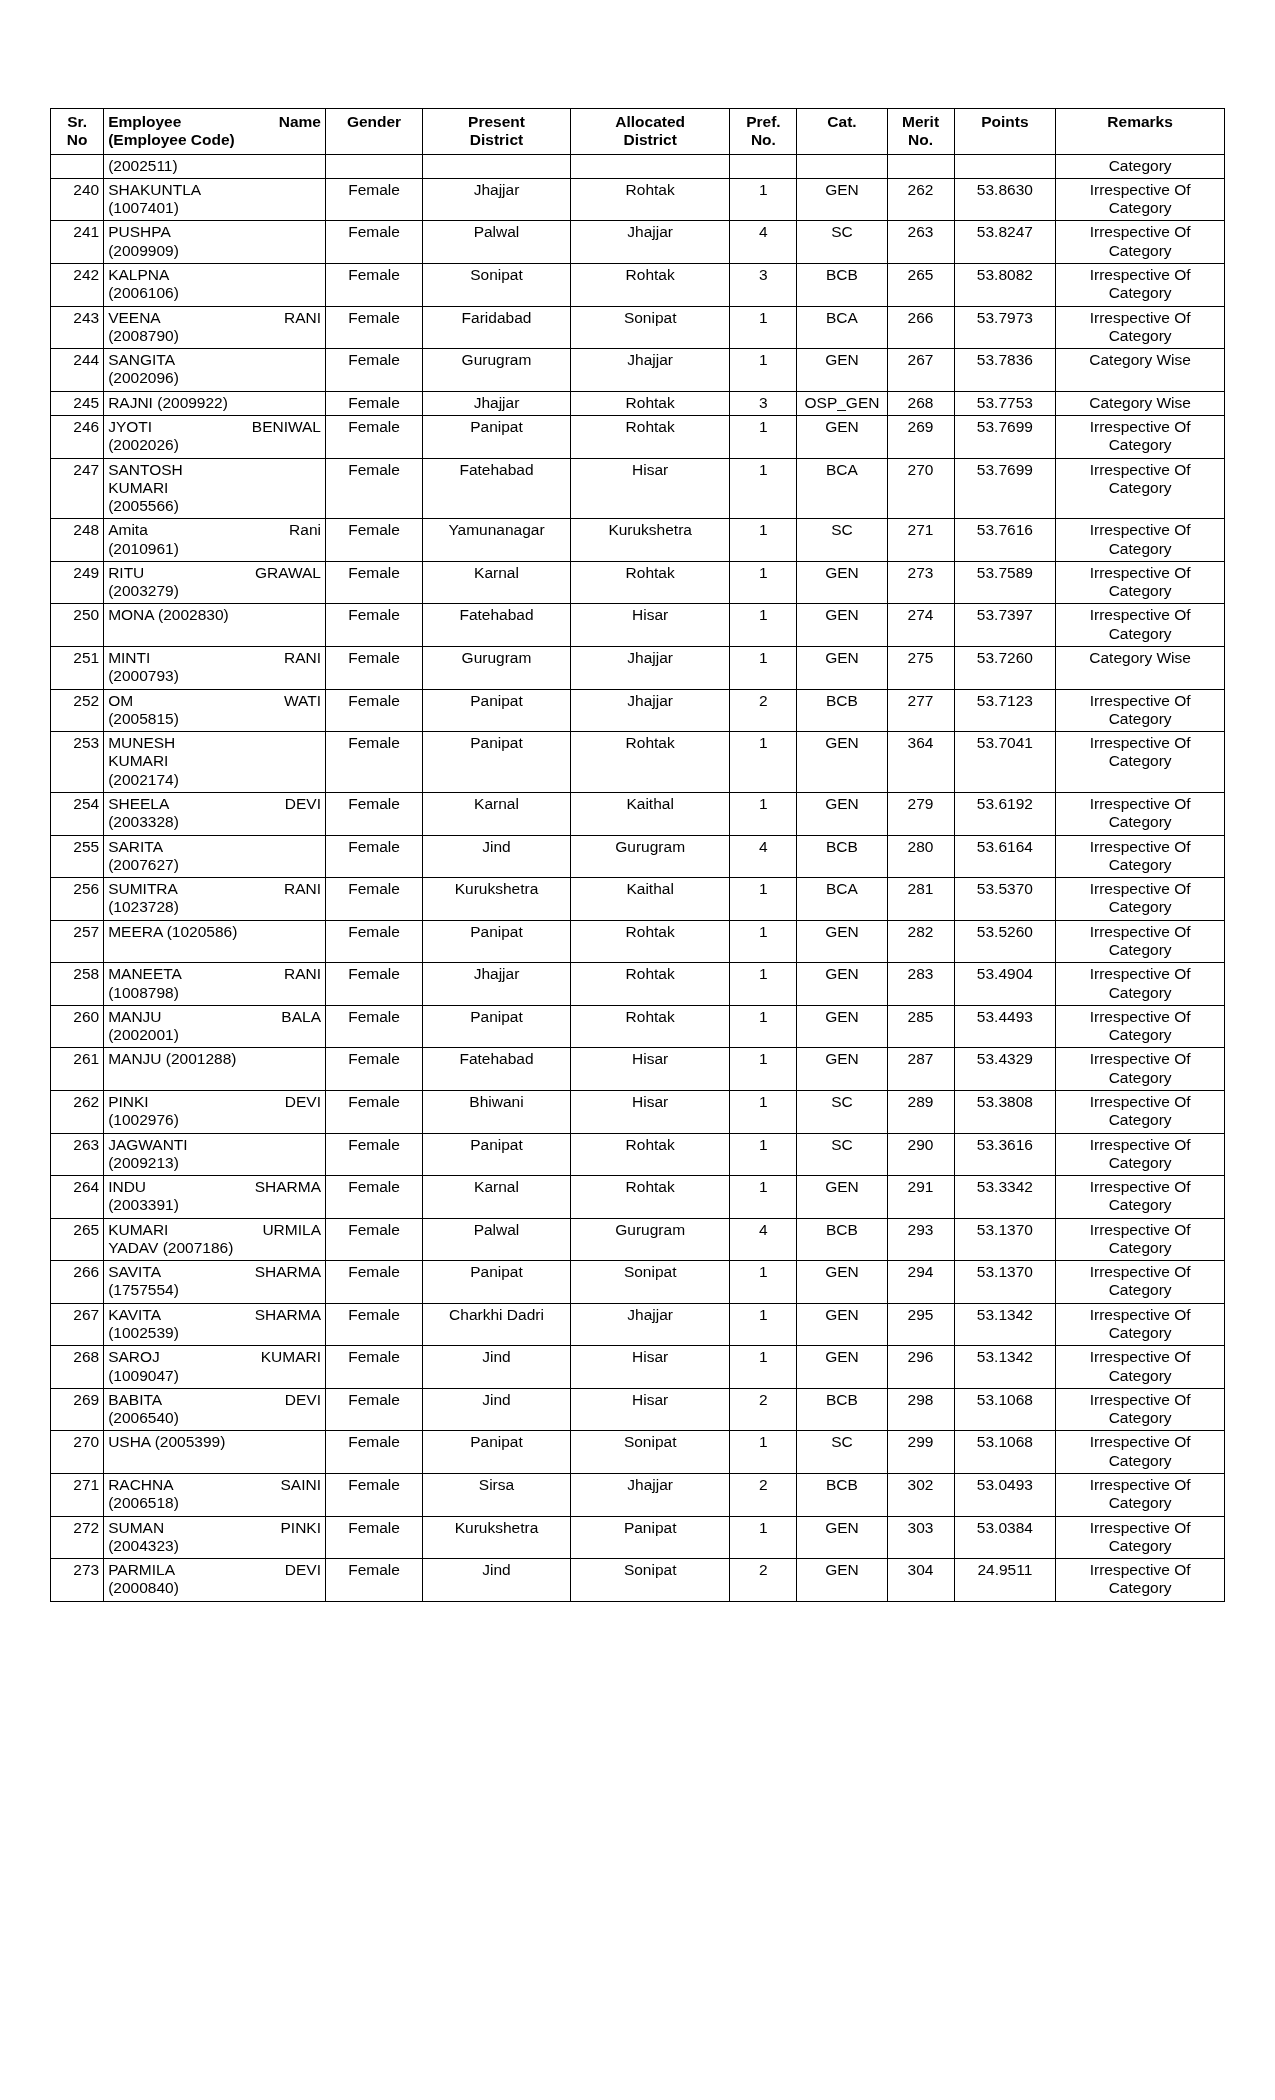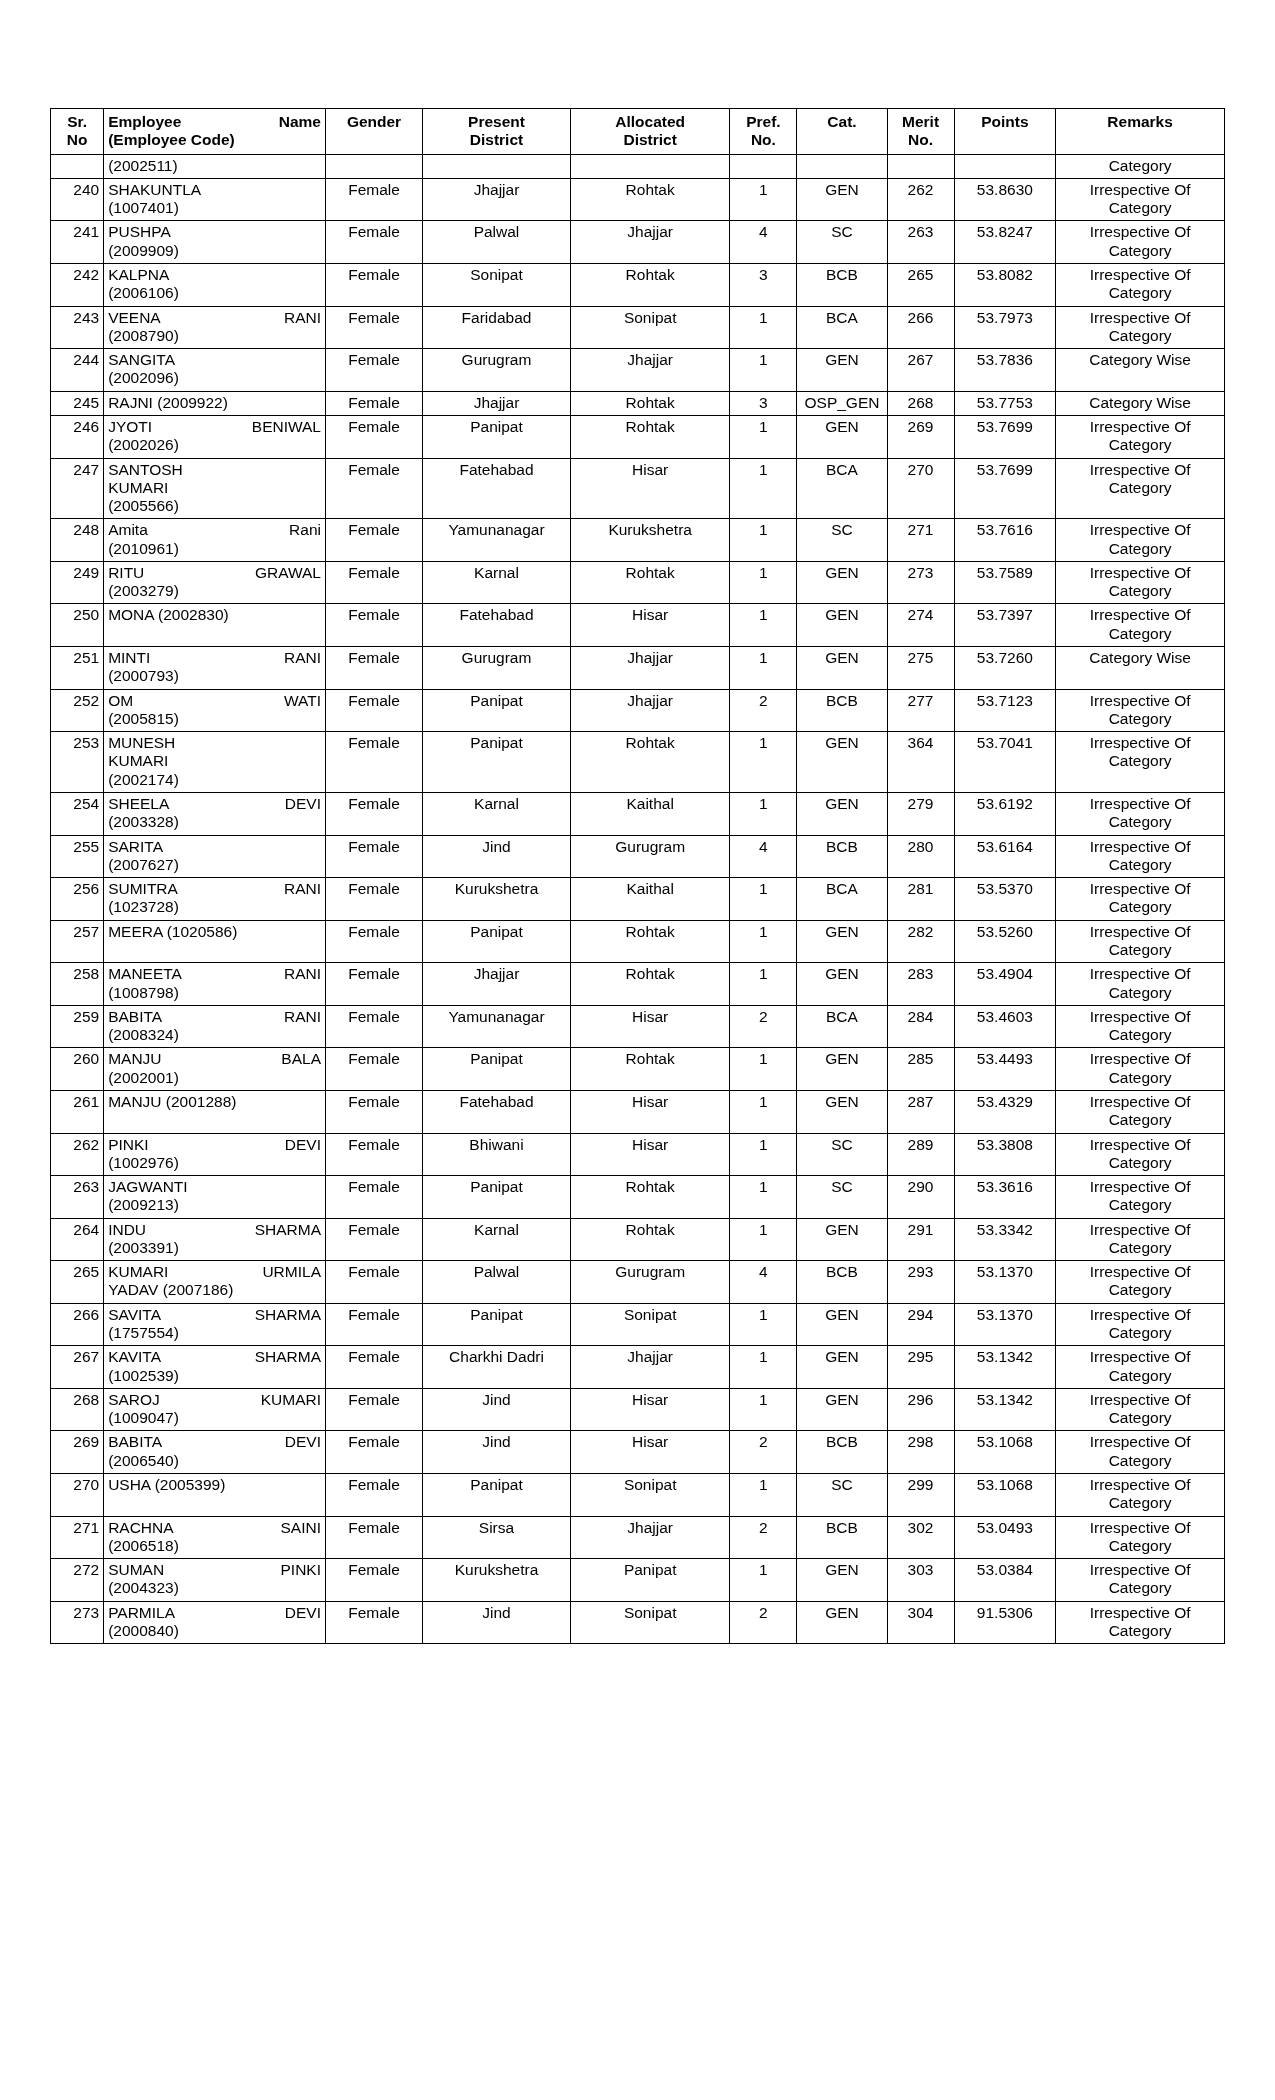--- a/index.html
+++ b/index.html
@@ -435,35 +435,20 @@
           <td class="gender">Female</td>
           <td class="present">Jhajjar</td>
           <td class="alloc">Rohtak</td>
           <td class="pref">1</td>
           <td class="cat">GEN</td>
           <td class="merit">283</td>
           <td class="points">53.4904</td>
           <td class="remarks">Irrespective Of Category</td>
         </tr>
         <tr>
-          <td class="sr">259</td>
-          <td class="name">
-            <span class="justified">BABITA RANI</span>
-            <span class="plain">(2008324)</span>
-          </td>
-          <td class="gender">Female</td>
-          <td class="present">Yamunanagar</td>
-          <td class="alloc">Hisar</td>
-          <td class="pref">2</td>
-          <td class="cat">BCA</td>
-          <td class="merit">284</td>
-          <td class="points">53.4603</td>
-          <td class="remarks">Irrespective Of Category</td>
-        </tr>
-        <tr>
           <td class="sr">260</td>
           <td class="name">
             <span class="justified">MANJU BALA</span>
             <span class="plain">(2002001)</span>
           </td>
           <td class="gender">Female</td>
           <td class="present">Panipat</td>
           <td class="alloc">Rohtak</td>
           <td class="pref">1</td>
           <td class="cat">GEN</td>
@@ -654,18 +639,18 @@
           <td class="name">
             <span class="justified">PARMILA DEVI</span>
             <span class="plain">(2000840)</span>
           </td>
           <td class="gender">Female</td>
           <td class="present">Jind</td>
           <td class="alloc">Sonipat</td>
           <td class="pref">2</td>
           <td class="cat">GEN</td>
           <td class="merit">304</td>
-          <td class="points">91.5306</td>
+          <td class="points">24.9511</td>
           <td class="remarks">Irrespective Of Category</td>
         </tr>
       </tbody>
   </table>
 </div>
 
 </body></html>

